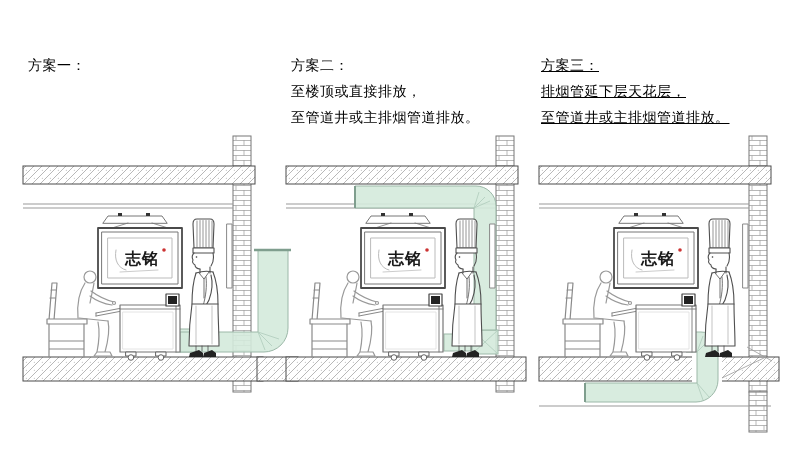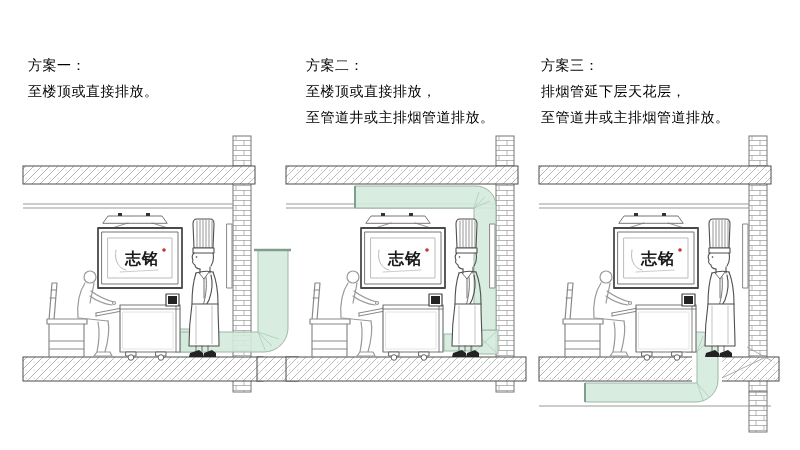--- a/index.html
+++ b/index.html
@@ -2,33 +2,32 @@
 <html><head>
 <meta charset="utf-8">
 <style>
   html,body{margin:0;padding:0;background:#fff;}
   .canvas{position:relative;width:800px;height:450px;background:#fff;overflow:hidden;
           font-family:"Liberation Sans",sans-serif;}
   .caption{position:absolute;top:52px;width:250px;color:#000;font-size:14px;
            line-height:26px;letter-spacing:.5px;}
   .caption .h{display:block;}
   .caption .l{display:block;}
-  .p1{left:28px;} .p2{left:306px;} .p3{left:541px;}
+  .p1{left:28px;} .p2{left:291px;} .p3{left:541px;text-decoration:underline;}
   svg{position:absolute;left:0;top:0;}
   .logo-text{font-family:"Liberation Sans",sans-serif;font-size:16px;font-weight:bold;
              fill:#1a1a1a;letter-spacing:1px;}
 </style>
 </head>
 <body>
 
 <div class="canvas">
 
   <div class="caption p1">
     <span class="h">方案一：</span>
-    <span class="l">至楼顶或直接排放。</span>
   </div>
   <div class="caption p2">
     <span class="h">方案二：</span>
     <span class="l">至楼顶或直接排放，</span>
     <span class="l">至管道井或主排烟管道排放。</span>
   </div>
   <div class="caption p3">
     <span class="h">方案三：</span>
     <span class="l">排烟管延下层天花层，</span>
     <span class="l">至管道井或主排烟管道排放。</span>

